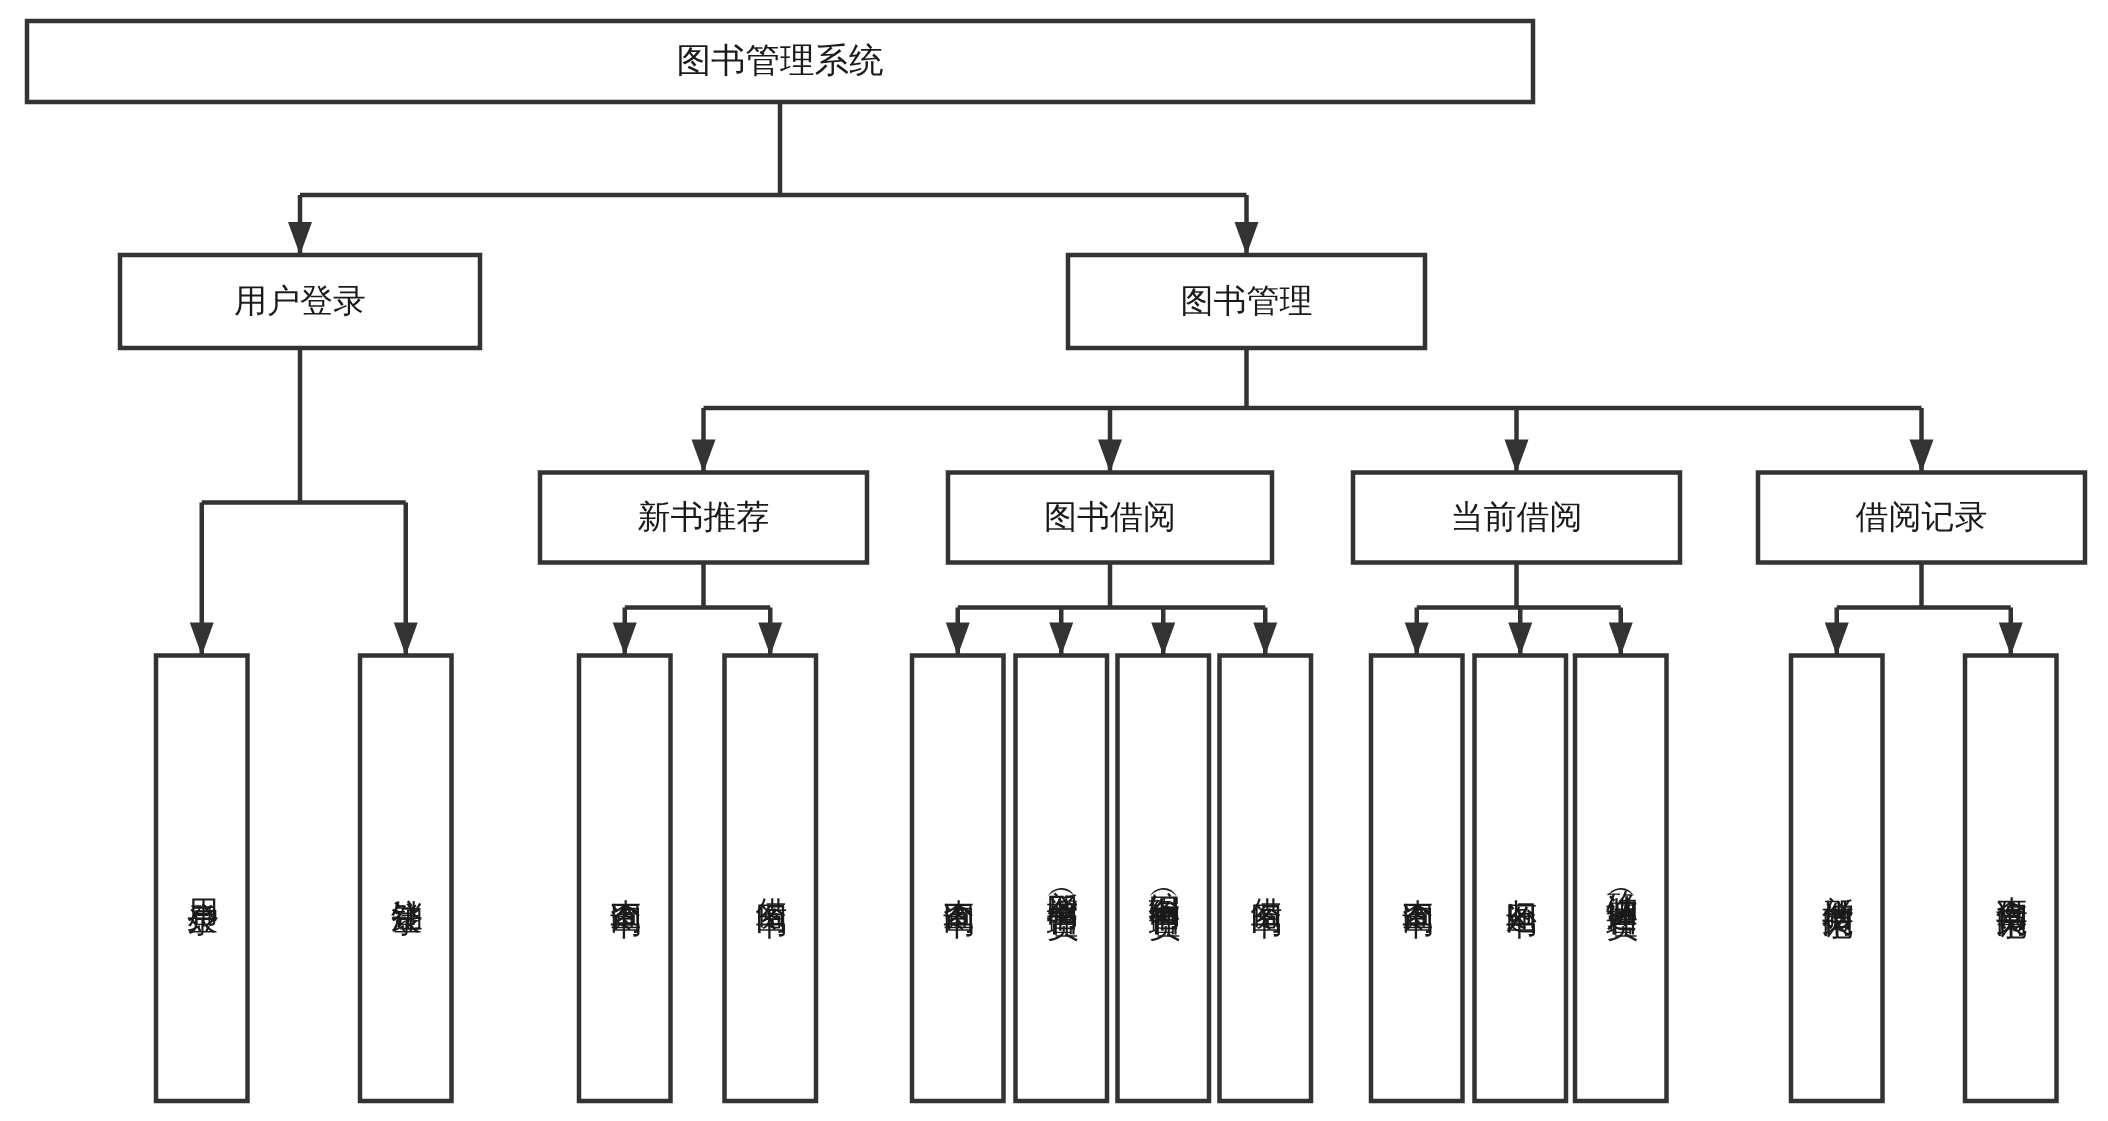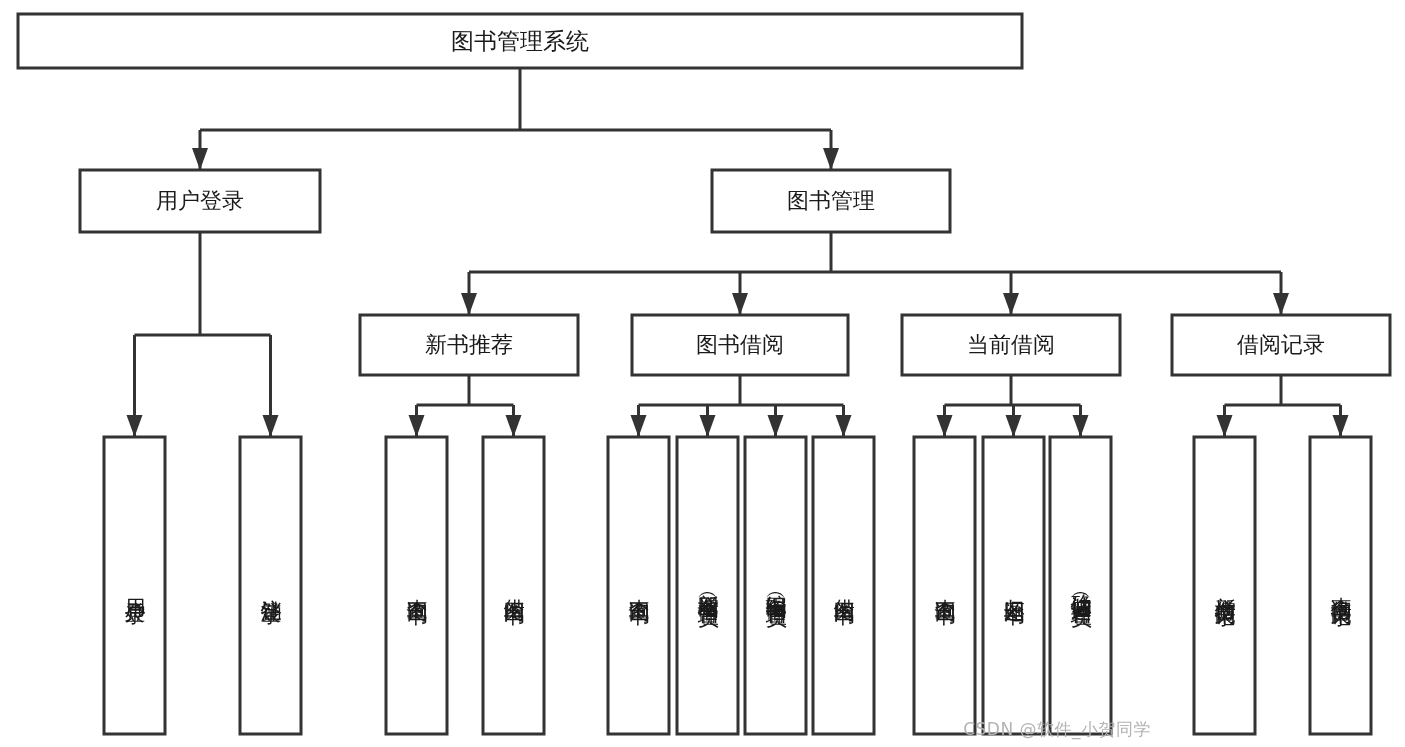--- a/index.html
+++ b/index.html
@@ -249,14 +249,13 @@
             </div></foreignObject>
         </g>
         <g>
           <rect x="1310" y="437" width="61" height="297" class="leaf-box"></rect>
           <foreignObject x="1311" y="438" width="59" height="295" class="leaf-label-fo"><div xmlns="http://www.w3.org/1999/xhtml" class="vtext">
               <span>查询借阅记录</span>
             </div></foreignObject>
         </g>
       </g>
   </svg>
-  <div class="watermark">CSDN @软件_小贺同学</div>
 </div>
 
 </body></html>

